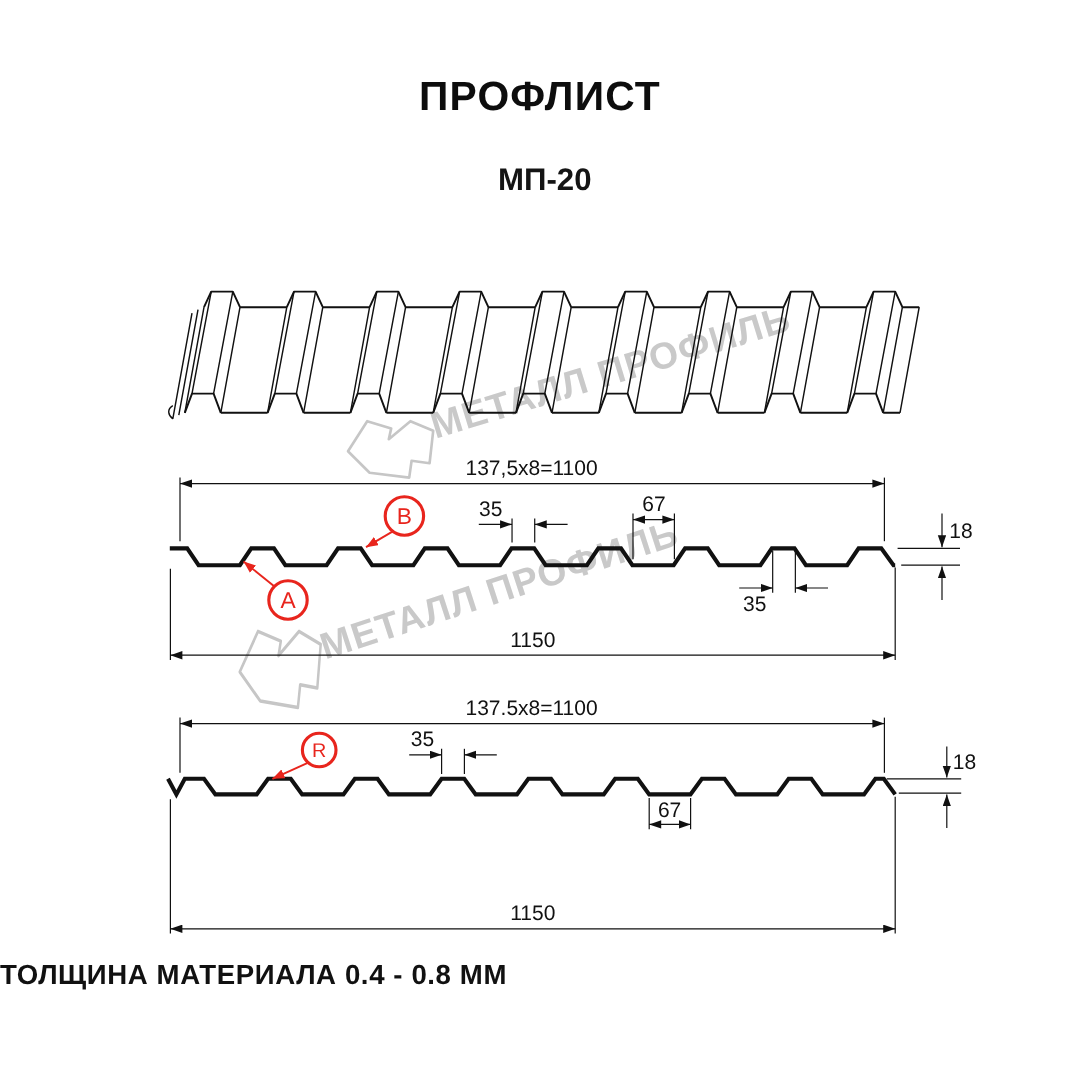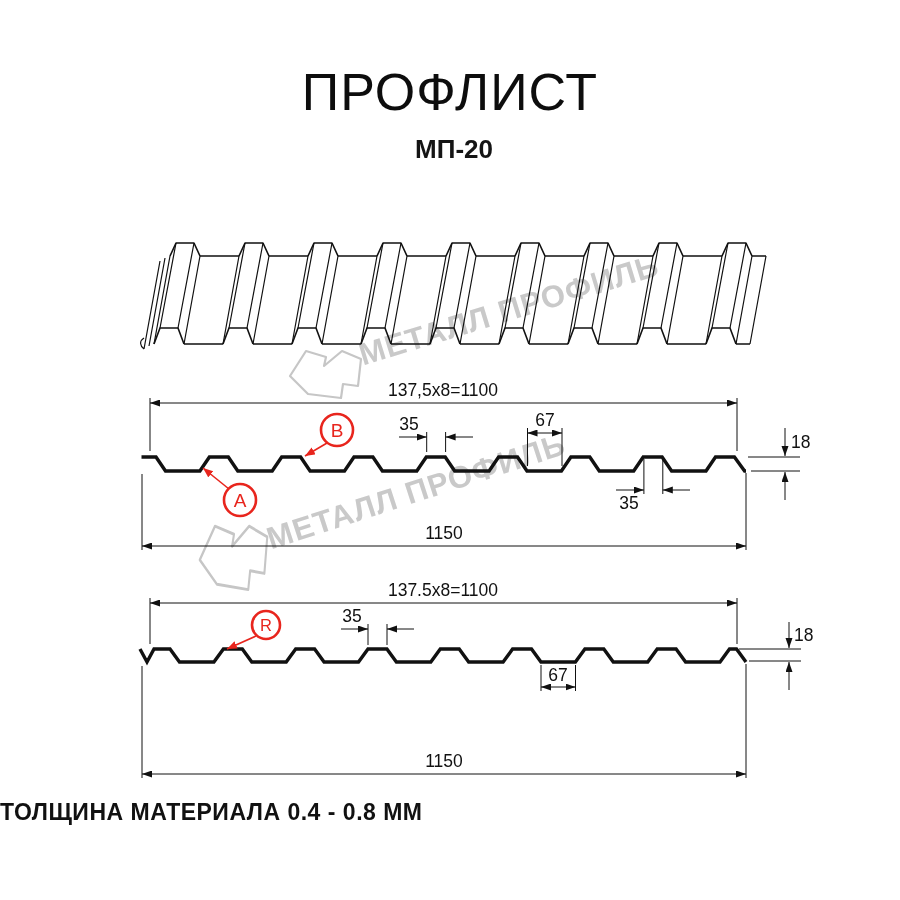--- a/index.html
+++ b/index.html
@@ -1,19 +1,19 @@
 <!DOCTYPE html>
 <html style="--accent: #e8251d; --line: #111111; --wm-text: #c9c9c9; --wm-logo: #c6c6c6;"><head>
 <meta charset="utf-8">
 <style>
   html,body{margin:0;padding:0;background:#fff;}
   #stage{position:relative;width:900px;height:900px;background:#fff;overflow:hidden;
          font-family:"Liberation Sans",sans-serif;}
   .title{position:absolute;left:0;top:62px;width:900px;text-align:center;
-         font-size:52px;font-weight:400;letter-spacing:1px;color:#0d0d0d;z-index:3;}
+         font-size:34px;font-weight:700;letter-spacing:1px;color:#0d0d0d;z-index:3;}
   .subtitle{position:absolute;left:4px;top:134px;width:900px;text-align:center;
          font-size:26px;font-weight:600;color:#141414;z-index:3;}
   .footer{position:absolute;left:0;top:799px;width:900px;text-align:left;
          font-size:23px;font-weight:600;letter-spacing:0.5px;color:#111;z-index:3;}
   .wm-text{position:absolute;white-space:nowrap;font-size:31px;font-weight:700;
          letter-spacing:1px;color:var(--wm-text,#c9c9c9);z-index:1;transform-origin:0 50%;}
   #wm1{left:360px;top:338px;transform:rotate(-17deg);}
   #wm2{left:268px;top:522px;transform:rotate(-18deg);}
   svg{position:absolute;left:0;top:0;}
   #wm-layer{z-index:1;}

